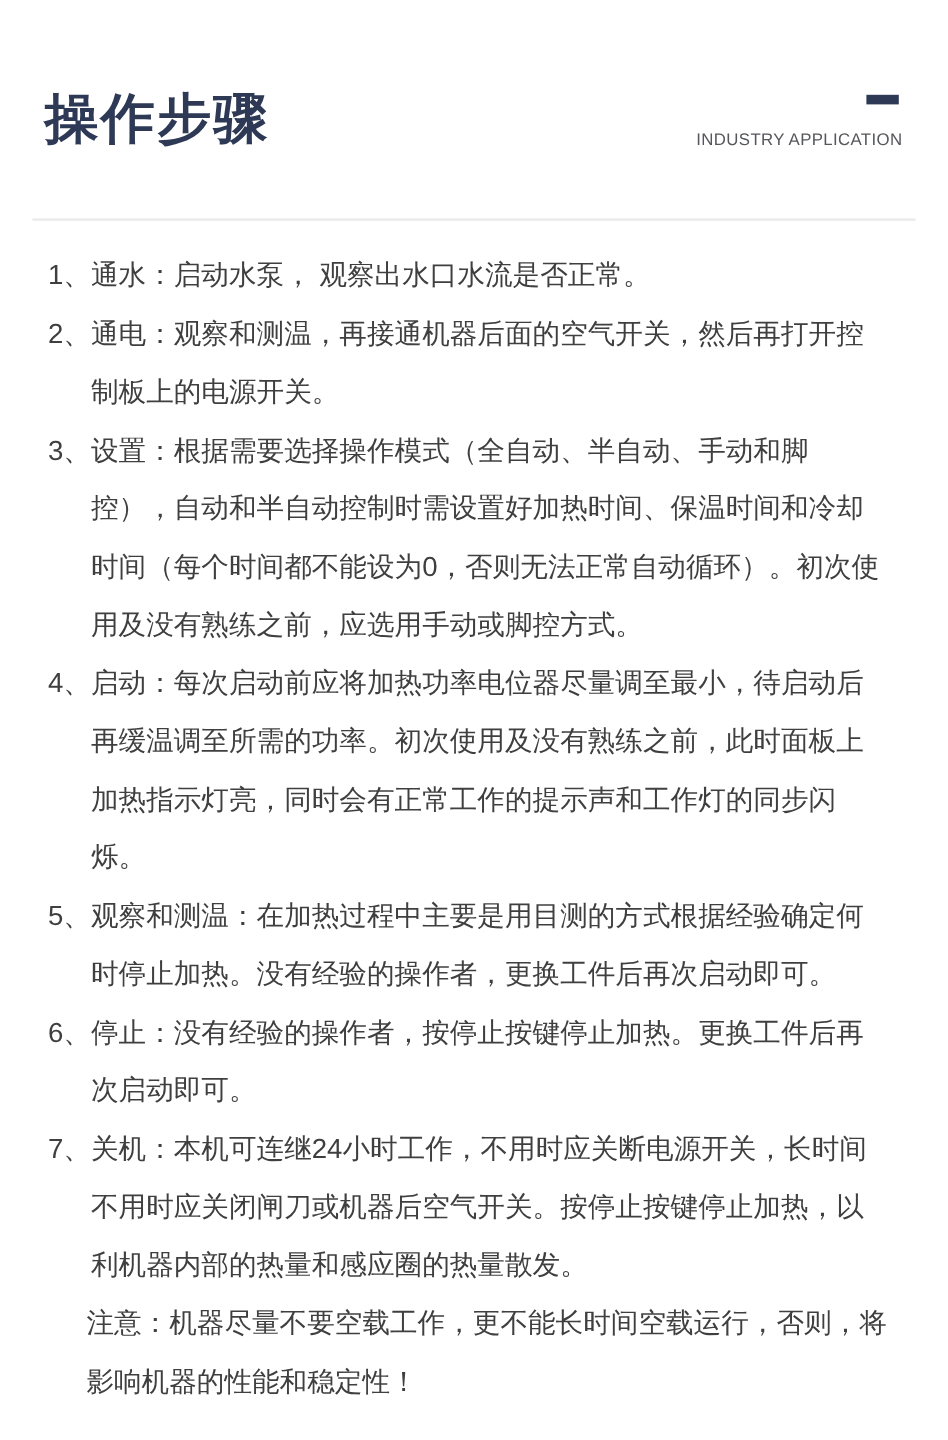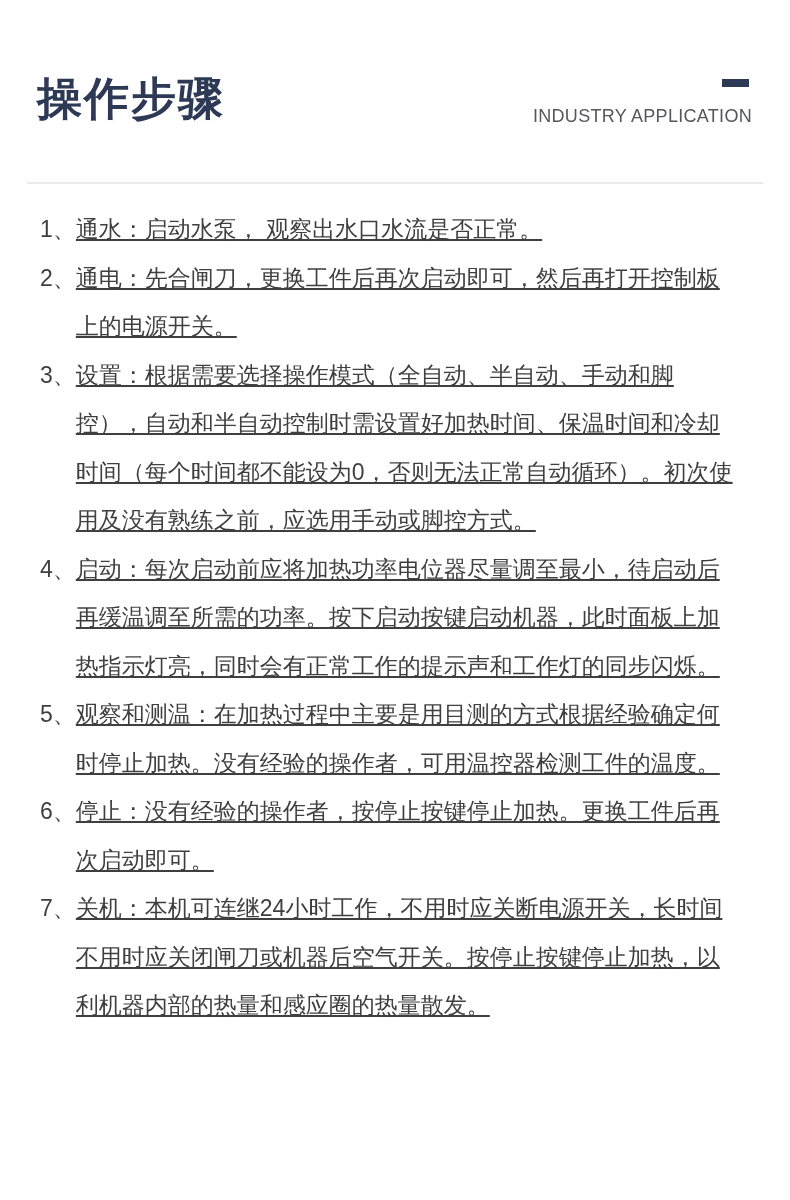--- a/index.html
+++ b/index.html
@@ -32,21 +32,21 @@
     left: 722px;
     top: 79px;
     width: 27px;
     height: 8px;
     background: #2e3a55;
   }
   .header-subtitle {
     position: absolute;
     right: 38px;
     top: 109px;
-    font-size: 18px;
+    font-size: 14px;
     line-height: 15px;
     letter-spacing: 0.3px;
     color: #56575b;
     white-space: nowrap;
   }
   .divider {
     position: absolute;
     left: 27px;
     right: 27px;
     top: 182px;
@@ -67,21 +67,20 @@
     align-items: flex-start;
   }
   .step .num {
     flex: 0 0 32px;
     white-space: nowrap;
     overflow: visible;
   }
   .step .txt {
     flex: 1 1 auto;
     min-width: 0;
-    text-decoration: underline;
   }
 </style>
 </head>
 <body>
 
 <div class="page">
 
   <h1 class="page-title">操作步骤</h1>
 
   <div class="accent-bar"></div>
@@ -92,43 +91,47 @@
 
   <main class="steps">
 
     <div class="step">
       <span class="num">1、</span>
       <span class="txt">通水：启动水泵， 观察出水口水流是否正常。</span>
     </div>
 
     <div class="step">
       <span class="num">2、</span>
-      <span class="txt">通电：先合闸刀，更换工件后再次启动即可，然后再打开控制板上的电源开关。</span>
+      <span class="txt">通电：观察和测温，再接通机器后面的空气开关，然后再打开控制板上的电源开关。</span>
     </div>
 
     <div class="step">
       <span class="num">3、</span>
       <span class="txt">设置：根据需要选择操作模式（全自动、半自动、手动和脚控），自动和半自动控制时需设置好加热时间、保温时间和冷却时间（每个时间都不能设为0，否则无法正常自动循环）。初次使用及没有熟练之前，应选用手动或脚控方式。</span>
     </div>
 
     <div class="step">
       <span class="num">4、</span>
-      <span class="txt">启动：每次启动前应将加热功率电位器尽量调至最小，待启动后再缓温调至所需的功率。按下启动按键启动机器，此时面板上加热指示灯亮，同时会有正常工作的提示声和工作灯的同步闪烁。</span>
+      <span class="txt">启动：每次启动前应将加热功率电位器尽量调至最小，待启动后再缓温调至所需的功率。初次使用及没有熟练之前，此时面板上加热指示灯亮，同时会有正常工作的提示声和工作灯的同步闪烁。</span>
     </div>
 
     <div class="step">
       <span class="num">5、</span>
-      <span class="txt">观察和测温：在加热过程中主要是用目测的方式根据经验确定何时停止加热。没有经验的操作者，可用温控器检测工件的温度。</span>
+      <span class="txt">观察和测温：在加热过程中主要是用目测的方式根据经验确定何时停止加热。没有经验的操作者，更换工件后再次启动即可。</span>
     </div>
 
     <div class="step">
       <span class="num">6、</span>
       <span class="txt">停止：没有经验的操作者，按停止按键停止加热。更换工件后再次启动即可。</span>
     </div>
 
     <div class="step">
       <span class="num">7、</span>
       <span class="txt">关机：本机可连继24小时工作，不用时应关断电源开关，长时间不用时应关闭闸刀或机器后空气开关。按停止按键停止加热，以利机器内部的热量和感应圈的热量散发。</span>
     </div>
 
+    <div class="step">
+      <span class="num"></span>
+      <span class="txt">注意：机器尽量不要空载工作，更不能长时间空载运行，否则，将影响机器的性能和稳定性！</span>
+    </div>
 
   </main>
 </div>
 
 </body></html>

